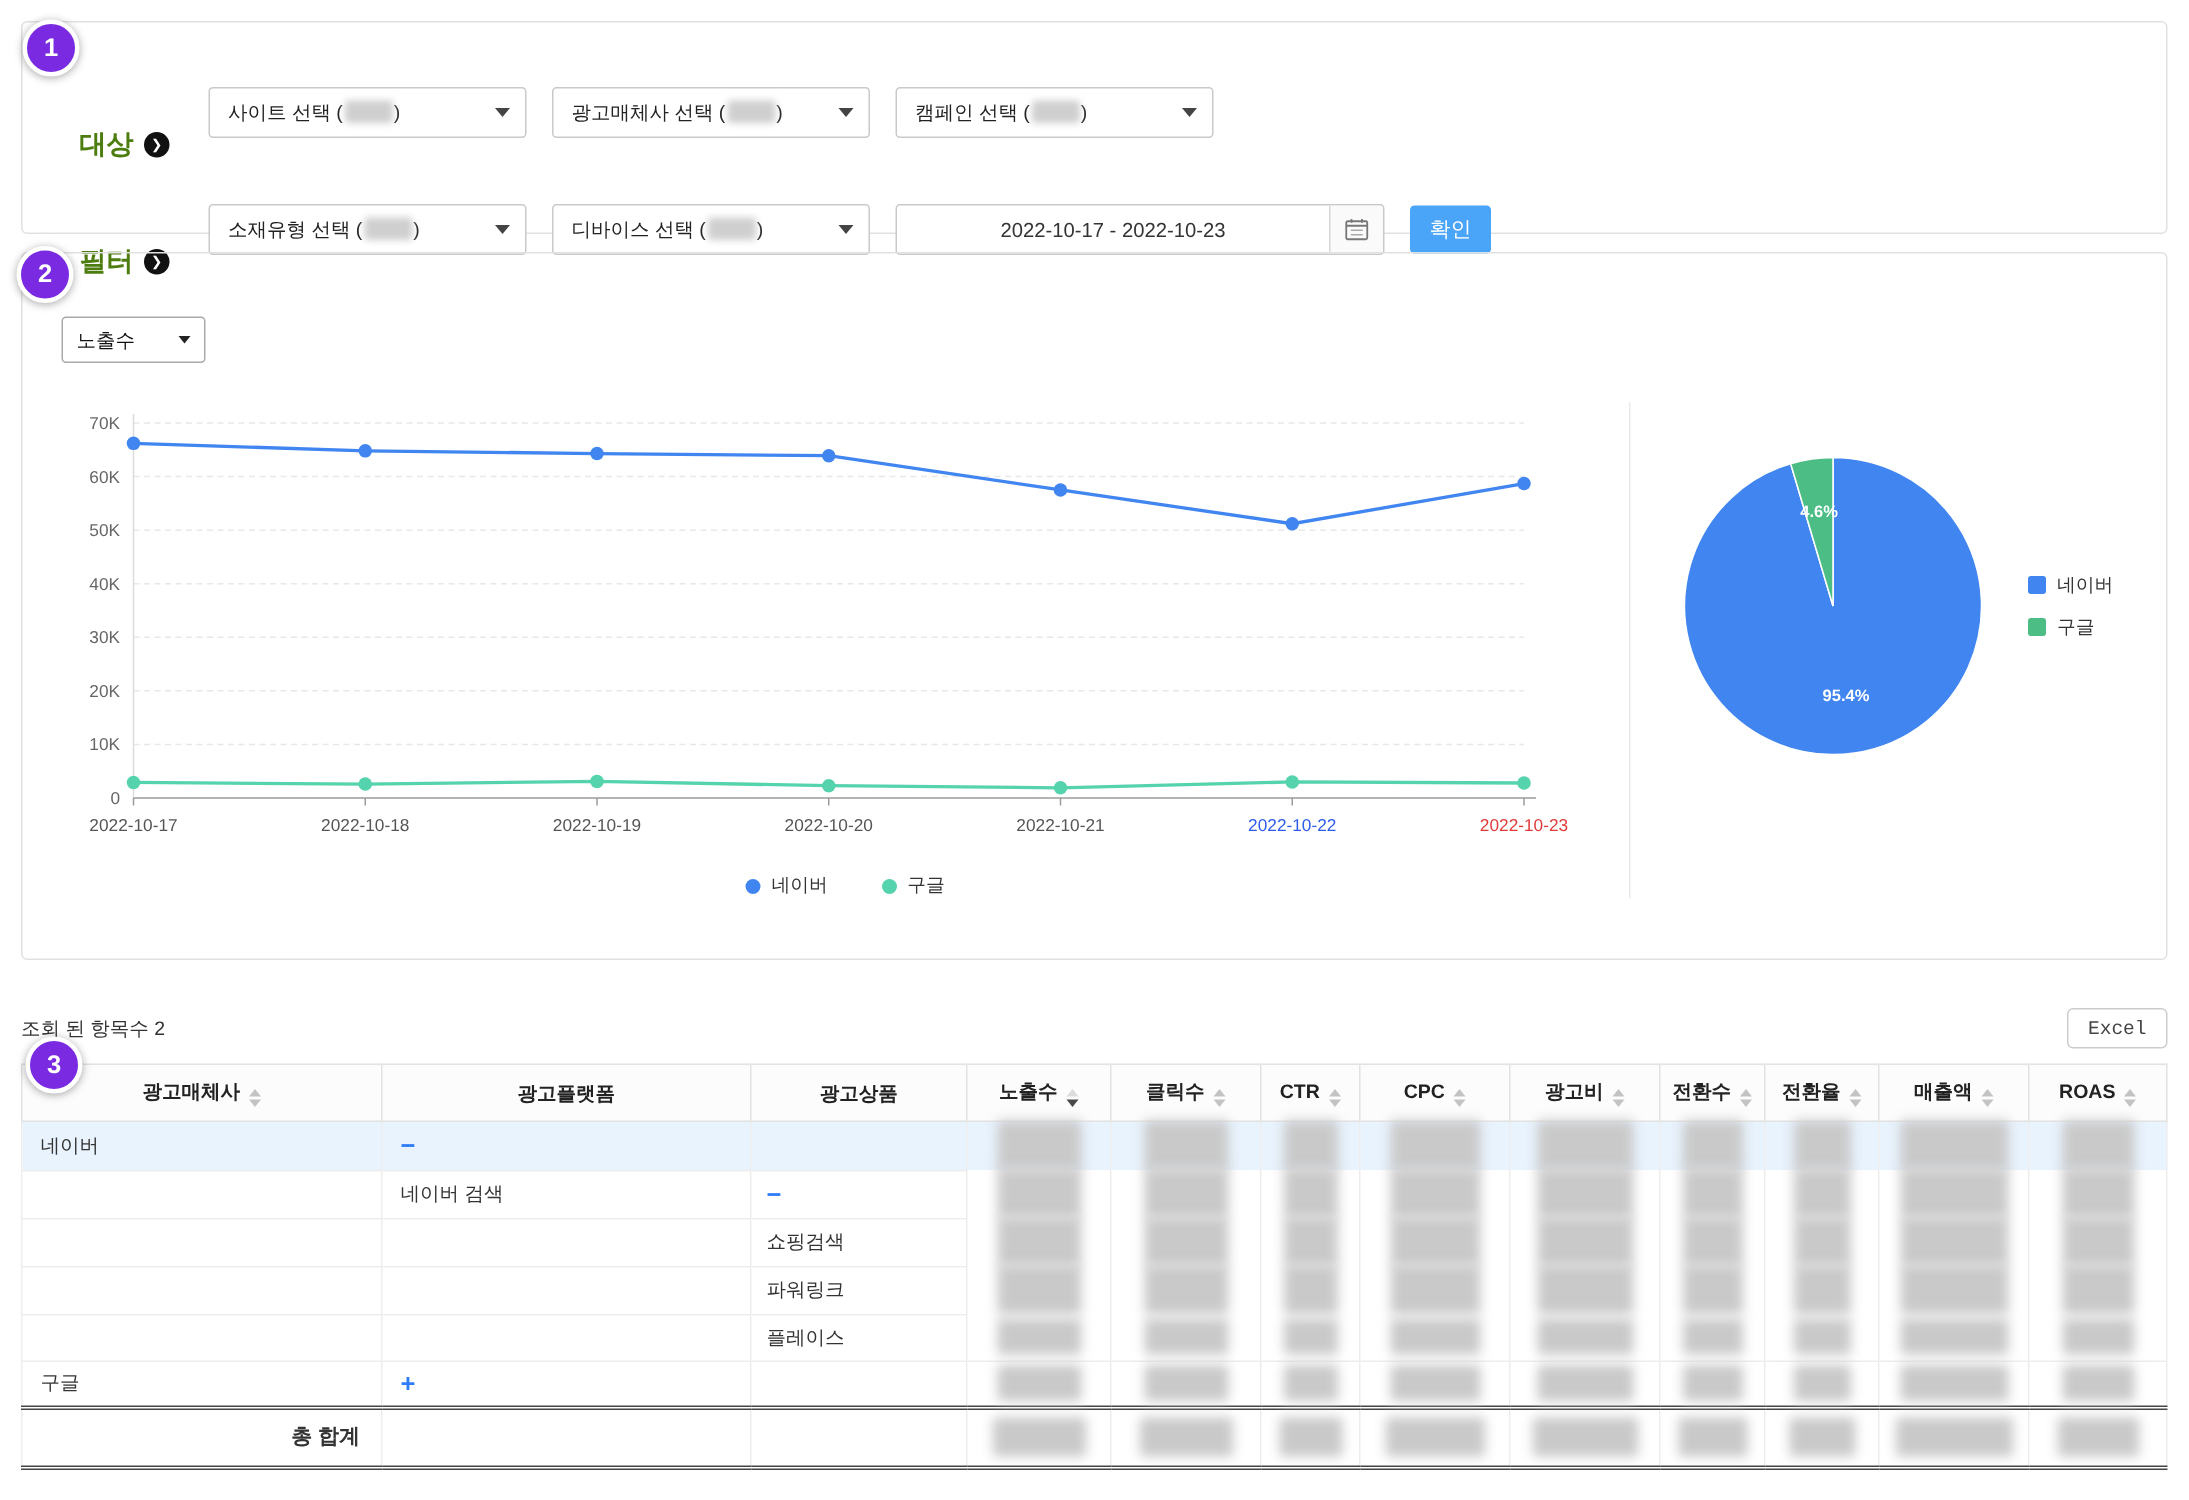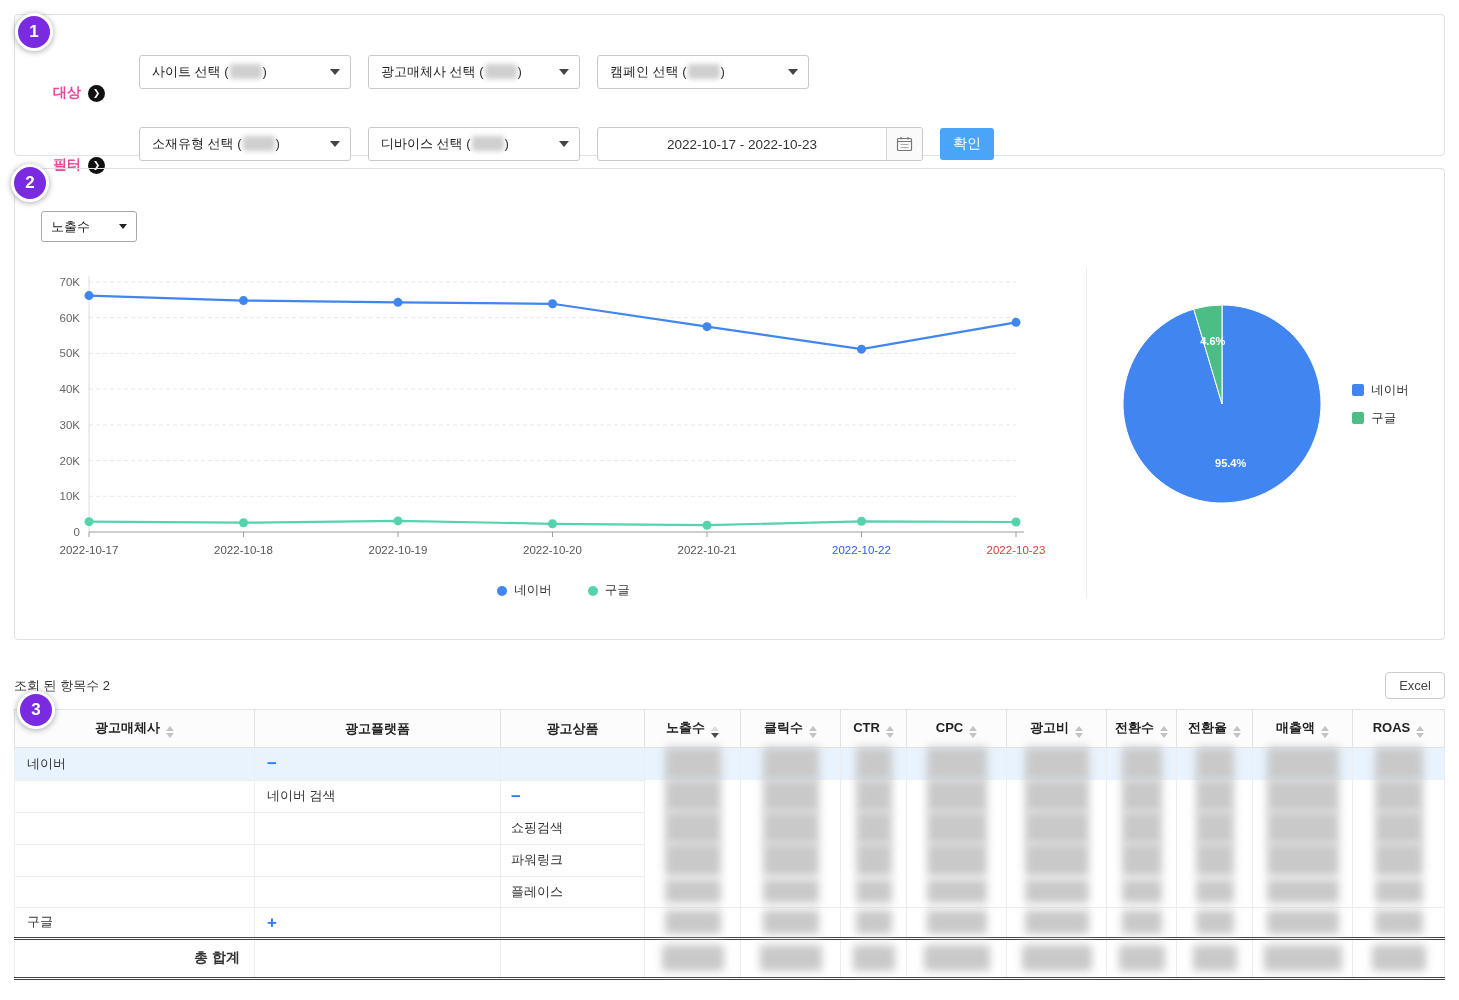--- a/index.html
+++ b/index.html
@@ -9,21 +9,21 @@
 
   
   .badge{position:absolute;width:38px;height:38px;border-radius:50%;background:#7a2be2;color:#fff;
          display:flex;align-items:center;justify-content:center;font-size:17px;font-weight:bold;
          border:3px solid #fff;box-shadow:0 1px 6px rgba(0,0,0,.35);z-index:10;}
 
   
   .filter-box{position:relative;margin:14px 14px 12px;border:1px solid #e1e1e1;border-radius:4px;
               height:142px;padding:27px 0 0 24px;}
   .filter-row{display:flex;align-items:center;margin-bottom:12px;}
-  .filter-label{width:100px;font-size:14px;font-weight:bold;color:#ec4899;display:flex;align-items:center;gap:7px;padding-left:14px;margin-top:42px;}
+  .filter-label{width:100px;font-size:18px;font-weight:bold;color:#4d7c0f;display:flex;align-items:center;gap:7px;padding-left:14px;margin-top:42px;}
   .chev-circle{width:17px;height:17px;border-radius:50%;background:#111;color:#fff;font-size:9px;
                display:inline-flex;align-items:center;justify-content:center;}
   .chev-circle::after{content:"❯";}
   .dropdown{width:212px;height:34px;border:1px solid #c9c9c9;border-radius:3px;background:#fff;
             display:flex;align-items:center;justify-content:space-between;padding:0 10px 0 12px;
             margin-right:17px;font-size:13px;color:#222;cursor:pointer;white-space:nowrap;}
   .caret{width:0;height:0;border-left:5px solid transparent;border-right:5px solid transparent;border-top:6px solid #444;flex:0 0 auto;}
   .blur-chip{display:inline-block;width:32px;height:15px;background:#cfcfcf;border-radius:2px;
              filter:blur(2.5px);vertical-align:-3px;margin:0 1px;}
   .date-box{width:326px;height:34px;border:1px solid #c9c9c9;border-radius:3px;display:flex;
@@ -48,21 +48,21 @@
   .dot{width:10px;height:10px;border-radius:50%;}
   .pie-area{flex:1;display:flex;align-items:center;justify-content:center;gap:30px;padding-top:36px;}
   .pie-legend{display:flex;flex-direction:column;gap:11px;font-size:12.5px;color:#333;}
   .sq{width:12px;height:12px;border-radius:2px;}
 
   
   .table-section{position:relative;margin:32px 14px 0;}
   .table-header-bar{display:flex;justify-content:space-between;align-items:center;margin-bottom:10px;}
   .table-title{font-size:13px;color:#333;}
   .excel-btn{padding:5px 13px;border:1px solid #ccc;border-radius:4px;background:#fff;font-size:13px;
-             color:#444;cursor:pointer;font-family:Liberation Sans, sans-serif;}
+             color:#444;cursor:pointer;font-family:Liberation Mono, monospace;}
   table{width:100%;border-collapse:collapse;font-size:13px;table-layout:fixed;}
   th{border:1px solid #e2e2e2;background:#fcfcfc;font-weight:bold;padding:9px 4px;color:#222;
      white-space:nowrap;}
   td{border:1px solid #ededed;border-top:0;height:31px;padding:0 8px;vertical-align:middle;}
   .cell-media,.cell-platform{text-align:left;padding-left:12px;}
   .cell-product{text-align:left;padding-left:10px;}
   .toggle{color:#2f7df6;font-weight:bold;font-size:17px;line-height:1;cursor:pointer;}
   .row-highlight td{background:#e9f3fd;}
   .cell-num{text-align:center;}
   td.merge{border-bottom:0;}

